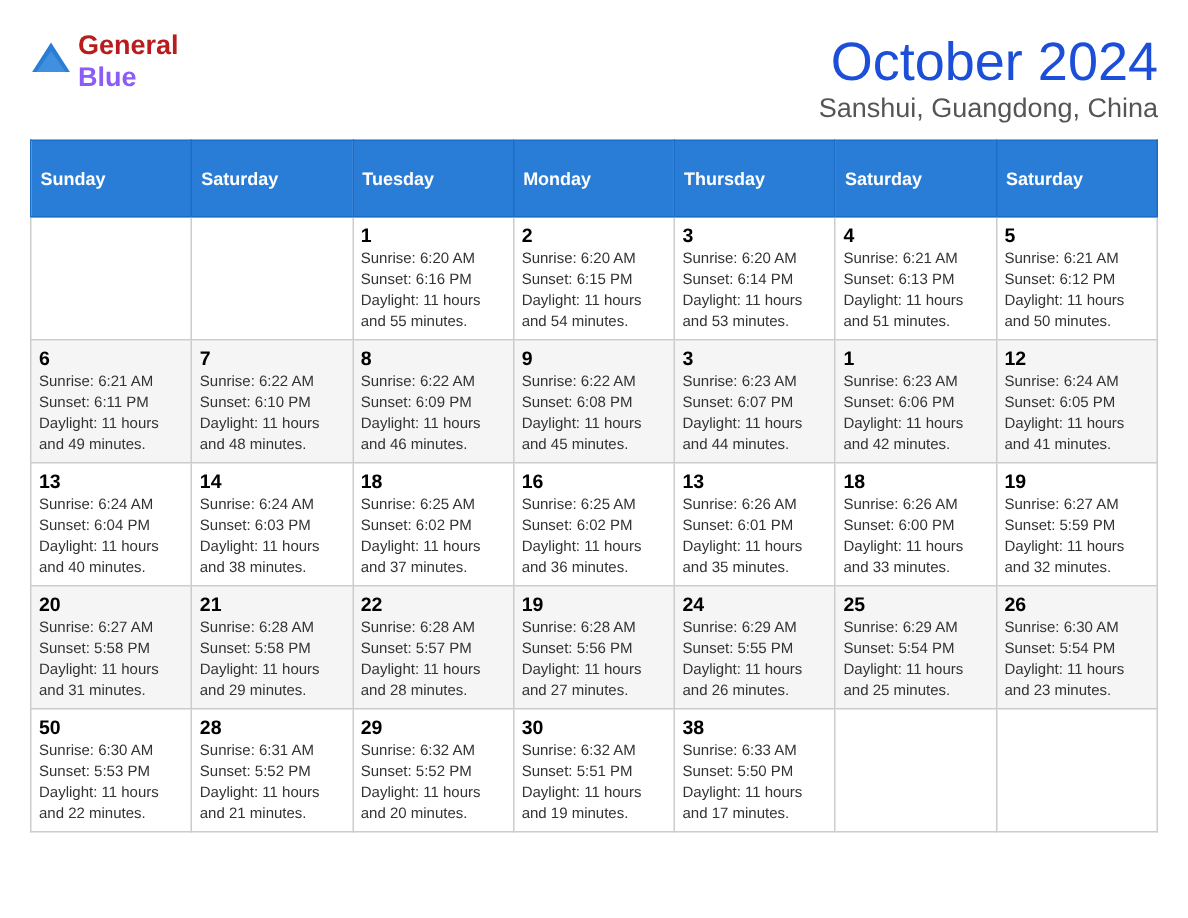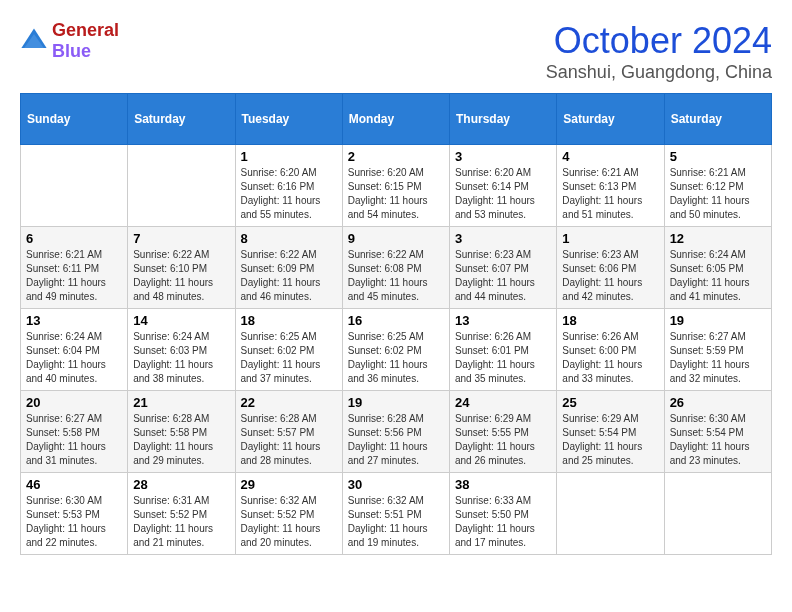--- a/index.html
+++ b/index.html
@@ -280,21 +280,21 @@
       </td>
         <td>
         <div class="day-number">26</div>
         <div class="day-info">
           Sunrise: 6:30 AM<br>Sunset: 5:54 PM<br>Daylight: 11 hours and 23 minutes.
         </div>
       </td>
       </tr>
       <tr>
         <td>
-        <div class="day-number">46</div>
+        <div class="day-number">50</div>
         <div class="day-info">
           Sunrise: 6:30 AM<br>Sunset: 5:53 PM<br>Daylight: 11 hours and 22 minutes.
         </div>
       </td>
         <td>
         <div class="day-number">28</div>
         <div class="day-info">
           Sunrise: 6:31 AM<br>Sunset: 5:52 PM<br>Daylight: 11 hours and 21 minutes.
         </div>
       </td>

